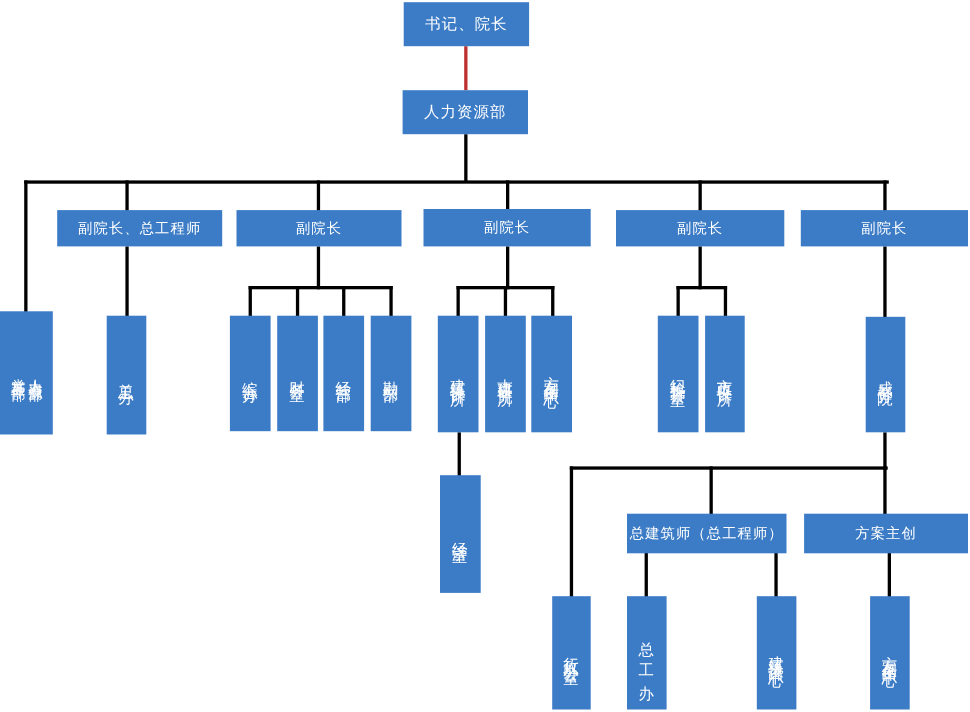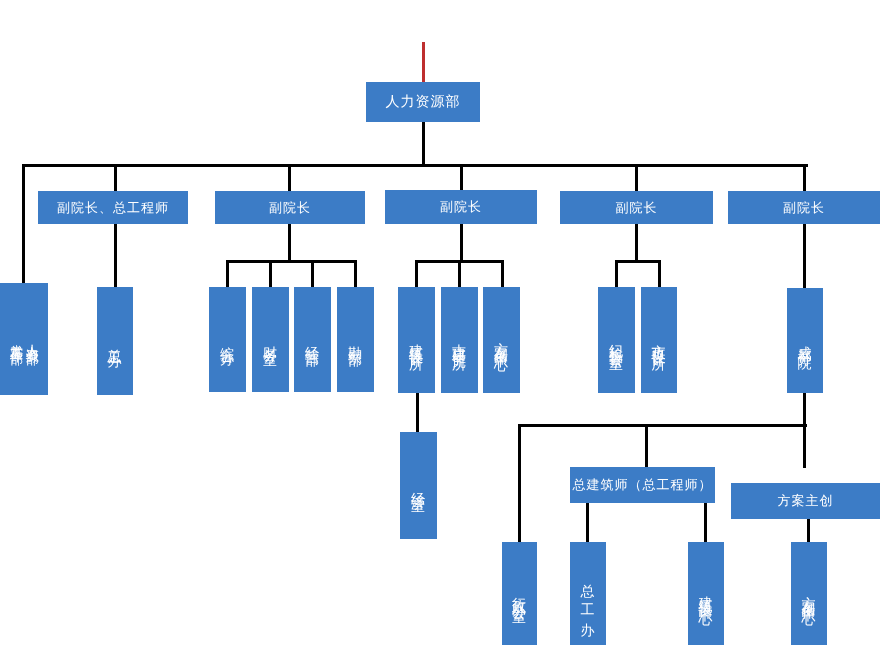--- a/index.html
+++ b/index.html
@@ -62,23 +62,24 @@
   <i class="ln" style="left:803px;top:224px;width:3px;height:65px"></i>
   <i class="ln" style="left:803px;top:393px;width:3px;height:34px"></i>
   <i class="ln" style="left:518px;top:424px;width:289px;height:3px"></i>
   <i class="ln" style="left:518px;top:424px;width:3px;height:119px"></i>
   <i class="ln" style="left:645px;top:424px;width:3px;height:44px"></i>
   <i class="ln" style="left:803px;top:424px;width:3px;height:44px"></i>
   <i class="ln" style="left:586px;top:502px;width:3px;height:41px"></i>
   <i class="ln" style="left:704px;top:502px;width:3px;height:41px"></i>
   <i class="ln" style="left:807px;top:502px;width:3px;height:41px"></i>
 
+  <div class="node hz big" style="left:367px;top:2px;width:114px;height:40px">书记、院长</div>
   <div class="node hz big" style="left:366px;top:82px;width:114px;height:40px">人力资源部</div>
 
-  <div class="node hz" style="left:38px;top:191px;width:150px;height:33px">副院长、总工程师</div>
+  <div class="node hz" style="left:52px;top:191px;width:150px;height:33px">副院长、总工程师</div>
   <div class="node hz" style="left:215px;top:191px;width:150px;height:33px">副院长</div>
   <div class="node hz" style="left:385px;top:190px;width:152px;height:34px">副院长</div>
   <div class="node hz" style="left:560px;top:191px;width:153px;height:33px">副院长</div>
   <div class="node hz" style="left:728px;top:191px;width:152px;height:33px">副院长</div>
 
   <div class="node combo" style="left:0px;top:283px;width:48px;height:112px">
     <span class="col">党群工作部</span>
     <span class="col">人力资源部</span>
   </div>
   <div class="node vt" style="left:97px;top:287px;width:36px;height:108px">总工办</div>
@@ -89,20 +90,20 @@
   <div class="node vt" style="left:398px;top:287px;width:37px;height:106px">建筑设计所</div>
   <div class="node vt" style="left:441px;top:287px;width:37px;height:106px">古建研究所</div>
   <div class="node vt" style="left:483px;top:287px;width:37px;height:106px">方案创作中心</div>
   <div class="node vt" style="left:598px;top:287px;width:37px;height:106px">纪检督察室</div>
   <div class="node vt" style="left:641px;top:287px;width:36px;height:106px">市政设计所</div>
   <div class="node vt" style="left:787px;top:288px;width:36px;height:105px">成都分院</div>
 
   <div class="node vt" style="left:400px;top:432px;width:37px;height:107px">经济室</div>
 
   <div class="node hz" style="left:570px;top:467px;width:145px;height:36px">总建筑师（总工程师）</div>
-  <div class="node hz" style="left:731px;top:483px;width:149px;height:36px">方案主创</div>
+  <div class="node hz" style="left:731px;top:467px;width:149px;height:36px">方案主创</div>
 
   <div class="node vt" style="left:502px;top:542px;width:35px;height:103px">行政办公室</div>
   <div class="node vt" style="left:570px;top:542px;width:36px;height:103px">总　工　办</div>
   <div class="node vt" style="left:688px;top:542px;width:36px;height:103px">建筑设计中心</div>
   <div class="node vt" style="left:791px;top:542px;width:36px;height:103px">方案创作中心</div>
 
 </div>
 
 </body></html>

